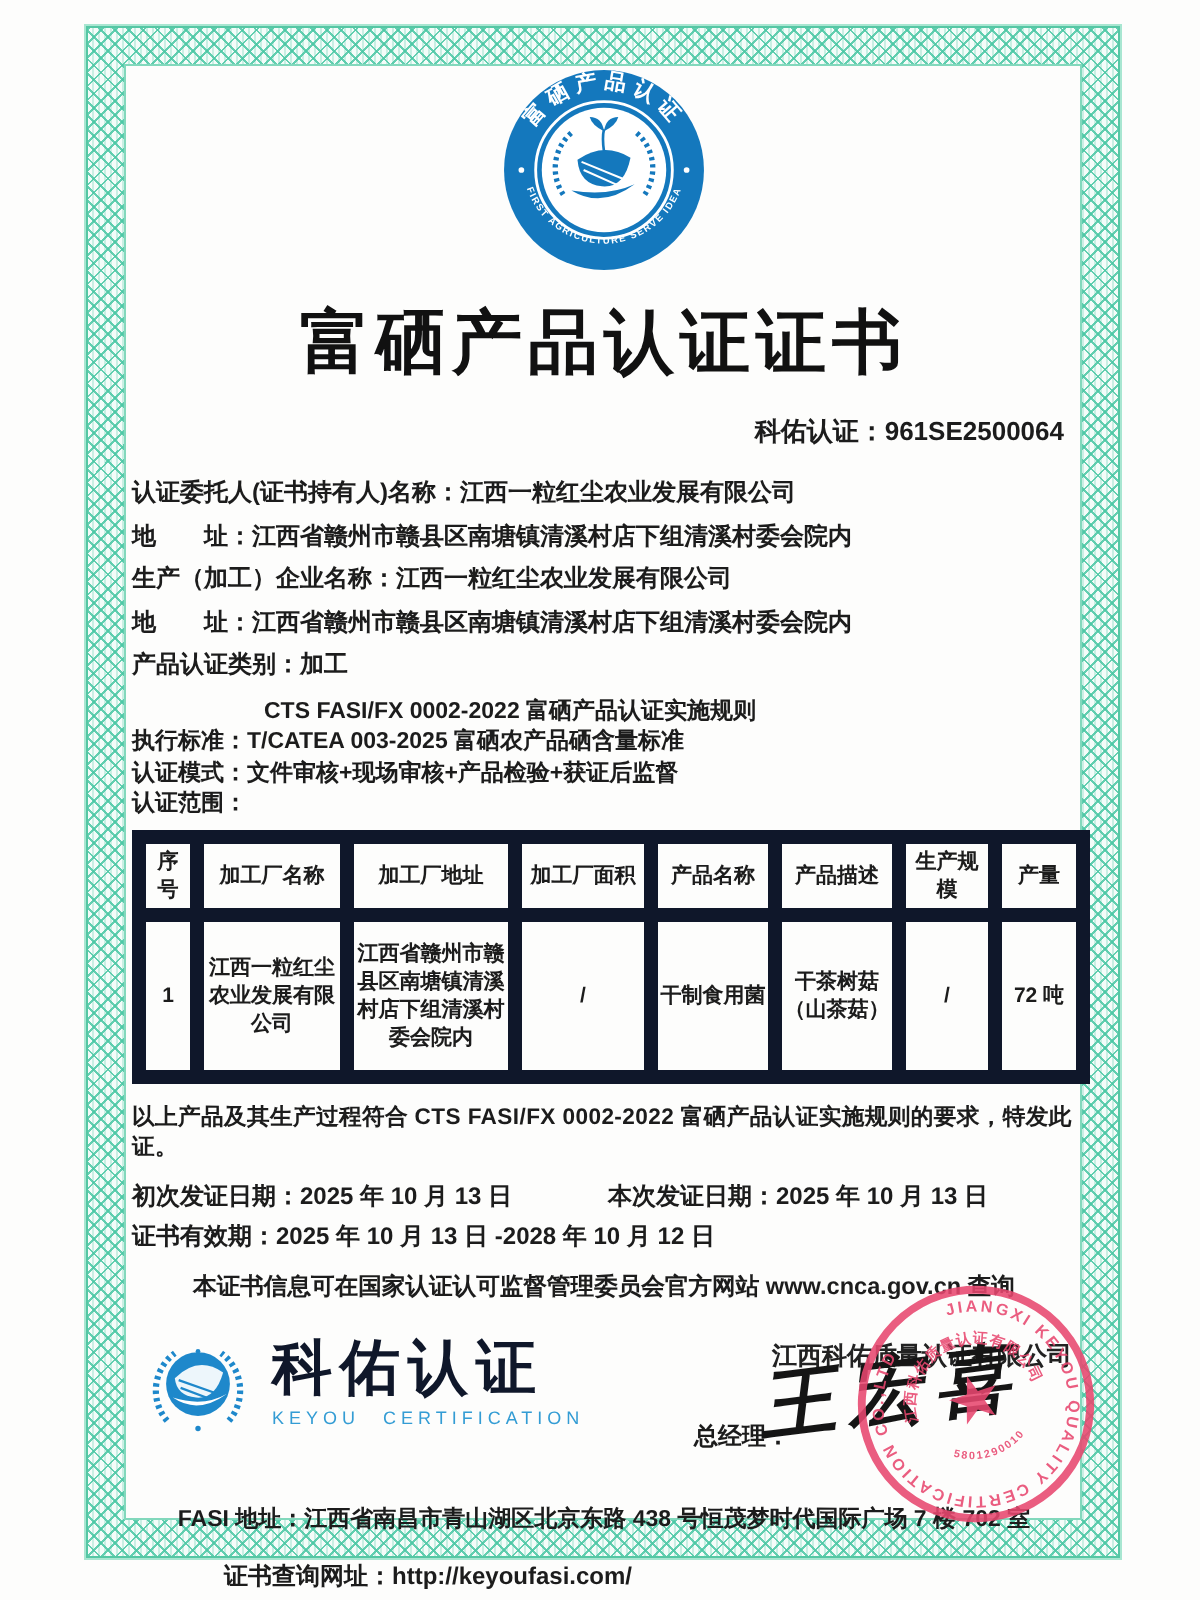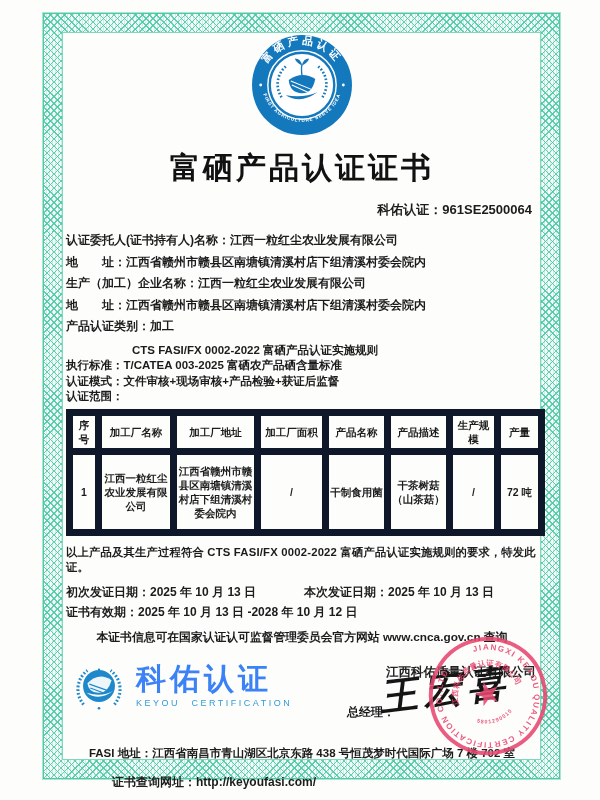--- a/index.html
+++ b/index.html
@@ -13,21 +13,21 @@
       repeating-linear-gradient(45deg,rgba(74,199,164,.85) 0 1px,transparent 1px 5px),
       repeating-linear-gradient(-45deg,rgba(74,199,164,.85) 0 1px,transparent 1px 5px),
       repeating-linear-gradient(90deg,rgba(74,199,164,.25) 0 1px,transparent 1px 3px);
     box-shadow:inset 0 0 0 1px #55c7a4, 0 0 0 1px #a8e6d1;}
   .frame-hole{position:absolute;top:33px;left:63px;right:60px;bottom:41px;
     background:#fdfdfc;box-shadow:0 0 0 1px #82d8bc;}
 
   .content{position:relative;z-index:2;margin:34px 62px 0 66px;width:472px;}
 
   .badge{display:block;margin:14px auto 0;width:102px;height:102px;}
-  .title{margin:12px 0 0;text-align:center;font-size:30px;font-weight:bold;color:#111;
+  .title{margin:12px 0 0;text-align:center;font-size:35px;font-weight:bold;color:#111;
     letter-spacing:3px;font-family:Liberation Mono, monospace;}
   .certno{margin-top:12px;text-align:right;padding-right:6px;font-size:13px;font-weight:bold;}
 
   .fields{margin-top:11px;font-size:12px;font-weight:bold;}
   .field{line-height:21.5px;white-space:nowrap;}
   .tightblock{margin-top:5px;font-size:11.5px;font-weight:bold;}
   .tight{line-height:15.5px;white-space:nowrap;}
   .indent{padding-left:66px;}
 
   table.scope{margin-top:4px;border-collapse:collapse;table-layout:fixed;width:472px;
@@ -40,21 +40,21 @@
   .statement{margin-top:9px;font-size:11.3px;font-weight:bold;letter-spacing:.2px;}
   .dates{margin-top:7px;font-size:12px;font-weight:bold;line-height:20px;}
   .dates .row1{display:flex;}
   .dates .cell-a{width:238px;}
   .querynote{margin-top:8px;text-align:center;font-size:11.8px;font-weight:bold;}
 
   .footer{position:relative;height:80px;margin-top:8px;}
   .keyou{position:absolute;left:4px;top:4px;display:flex;align-items:center;}
   .keyou-emblem{width:58px;height:58px;}
   .keyou-text{margin-left:8px;}
-  .keyou-cn{font-size:30px;font-weight:bold;color:#3b82f6;letter-spacing:4px;line-height:30px;}
+  .keyou-cn{font-size:30px;font-weight:bold;color:#0f172a;letter-spacing:4px;line-height:30px;}
   .keyou-en{margin-top:3px;font-size:9px;font-weight:normal;color:#339cd4;letter-spacing:2.5px;}
 
   .issuer-name{position:absolute;right:2px;top:10px;font-size:12.5px;font-weight:bold;color:#222;}
   .signer{position:absolute;left:281px;top:50px;font-size:12px;font-weight:bold;}
   .signature{position:absolute;left:316px;top:8px;width:170px;font-size:38px;font-weight:bold;
     color:#151515;transform:rotate(-7deg) skewX(-14deg);letter-spacing:6px;white-space:nowrap;
     font-family:"DejaVu Serif","Liberation Serif",serif;}
   .stamp{position:absolute;right:-14px;top:-22px;width:128px;height:128px;
     transform:rotate(-18deg);opacity:.88;}
 

